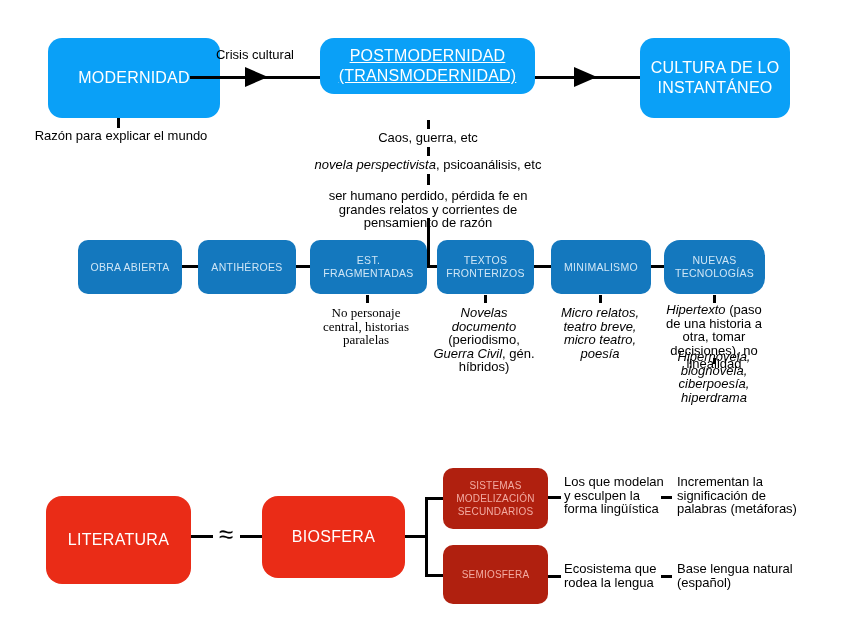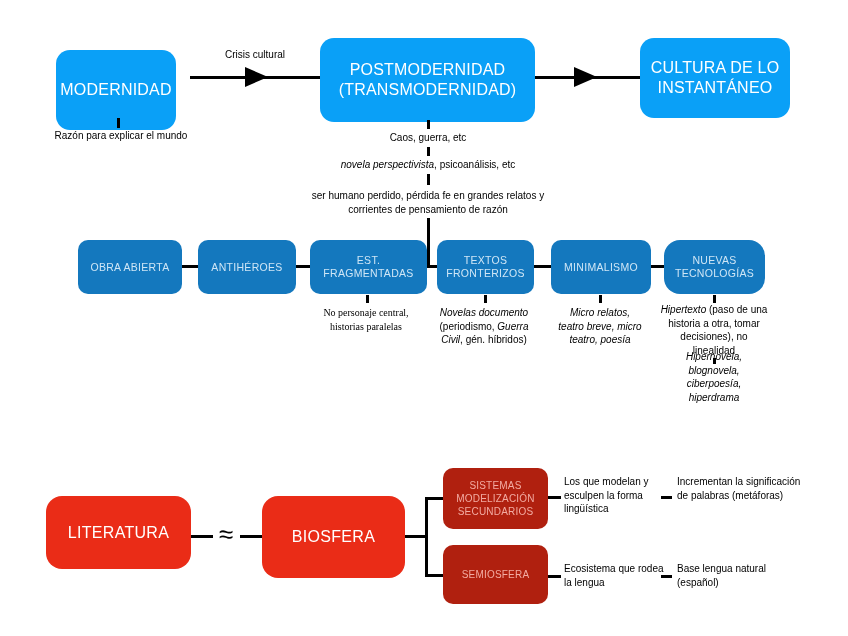--- a/index.html
+++ b/index.html
@@ -11,38 +11,38 @@
        text-align:center;box-sizing:border-box;padding:4px;}
   .box-blue{background:var(--bright-blue,#0aa0f7);color:#ffffff;border-radius:14px;
             font-size:16px;line-height:20px;letter-spacing:.2px;}
   .box-darkblue{background:var(--dark-blue,#1478be);color:#cfe6f6;border-radius:10px;
             font-size:10.5px;line-height:13px;letter-spacing:.3px;}
   .box-red{background:var(--red,#ea2c17);color:#ffffff;border-radius:16px;
             font-size:16px;letter-spacing:.3px;}
   .box-darkred{background:var(--dark-red,#b0200f);color:#f2aba2;border-radius:10px;
             font-size:10px;line-height:13px;letter-spacing:.2px;}
   .line{position:absolute;background:#000;}
-  .note{position:absolute;font-size:10px;line-height:13.5px;color:#000;}
+  .note{position:absolute;font-size:13px;line-height:13.5px;color:#000;}
   .center{text-align:center;}
   .tri{position:absolute;width:0;height:0;border-top:10px solid transparent;
        border-bottom:10px solid transparent;border-left:23px solid #000;}
   .approx{position:absolute;font-size:26px;line-height:26px;font-weight:400;}
 </style>
 </head>
 <body>
 
 <div id="canvas">
 
-  <div class="box box-blue" style="left:56px;top:38px;width:120px;height:80px;margin-top:12px;">MODERNIDAD</div>
+  <div class="box box-blue" style="left:48px;top:38px;width:172px;height:80px;">MODERNIDAD</div>
 
   <div class="note center" style="left:200px;top:48px;width:110px;">Crisis cultural</div>
   <div class="line" style="left:190px;top:76px;width:130px;height:3px;"></div>
   <div class="tri" style="left:245px;top:67px;"></div>
 
-  <div class="box box-blue" style="left:320px;top:38px;width:215px;height:84px;">POSTMODERNIDAD (TRANSMODERNIDAD)</div>
+  <div class="box box-blue" style="left:320px;top:38px;width:215px;height:56px;text-decoration:underline;">POSTMODERNIDAD (TRANSMODERNIDAD)</div>
 
   <div class="line" style="left:535px;top:76px;width:105px;height:3px;"></div>
   <div class="tri" style="left:574px;top:67px;"></div>
 
   <div class="box box-blue" style="left:640px;top:38px;width:150px;height:80px;">CULTURA DE LO INSTANTÁNEO</div>
 
   <div class="line" style="left:117px;top:118px;width:3px;height:10px;"></div>
   <div class="note center" style="left:21px;top:129px;width:200px;">Razón para explicar el mundo</div>
 
   <div class="line" style="left:427px;top:120px;width:3px;height:9px;"></div>
@@ -67,21 +67,21 @@
   <div class="line" style="left:599px;top:295px;width:3px;height:8px;"></div>
   <div class="line" style="left:713px;top:295px;width:3px;height:8px;"></div>
 
   <div class="note center" style="left:316px;top:306px;width:100px;font-family:Liberation Serif, serif;"><span>No personaje central, historias paralelas</span></div>
   <div class="note center" style="left:428px;top:306px;width:112px;"><i>Novelas documento</i><span> (periodismo, </span><i>Guerra Civil</i><span>, gén. híbridos)</span></div>
   <div class="note center" style="left:557px;top:306px;width:86px;"><i>Micro relatos, teatro breve, micro teatro, poesía</i></div>
   <div class="note center" style="left:660px;top:303px;width:108px;"><i>Hipertexto</i><span> (paso de una historia a otra, tomar decisiones), no linealidad</span></div>
   <div class="line" style="left:713px;top:358px;width:3px;height:6px;"></div>
   <div class="note center" style="left:674px;top:350px;width:80px;"><i>Hipernovela, blognovela, ciberpoesía, hiperdrama</i></div>
 
-  <div class="box box-red" style="left:46px;top:496px;width:145px;height:73px;">LITERATURA</div>
+  <div class="box box-red" style="left:46px;top:496px;width:145px;height:88px;">LITERATURA</div>
 
   <div class="line" style="left:191px;top:535px;width:22px;height:3px;"></div>
   <div class="approx center" style="left:213px;top:521px;width:26px;">≈</div>
   <div class="line" style="left:240px;top:535px;width:22px;height:3px;"></div>
 
   <div class="box box-red" style="left:262px;top:496px;width:143px;height:82px;">BIOSFERA</div>
 
   <div class="line" style="left:405px;top:535px;width:22px;height:3px;"></div>
   <div class="line" style="left:425px;top:497px;width:3px;height:80px;"></div>
   <div class="line" style="left:425px;top:497px;width:18px;height:3px;"></div>

